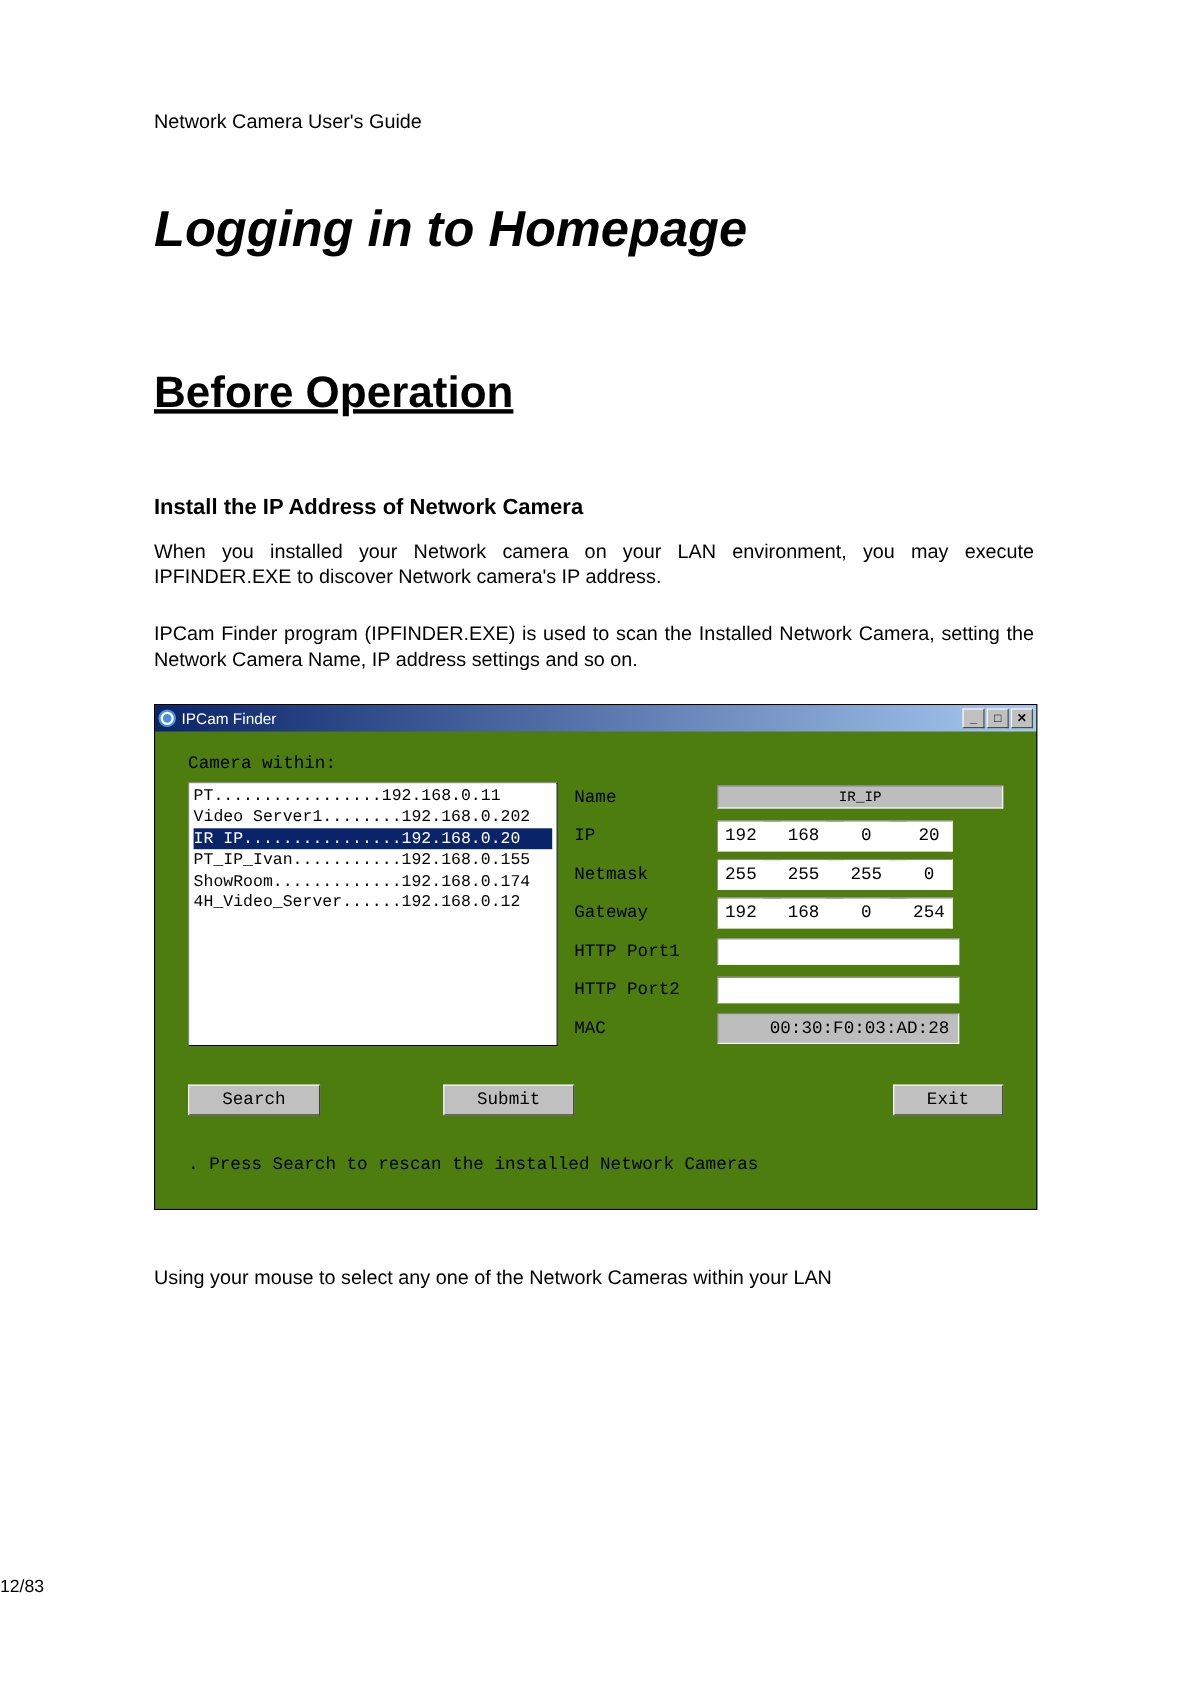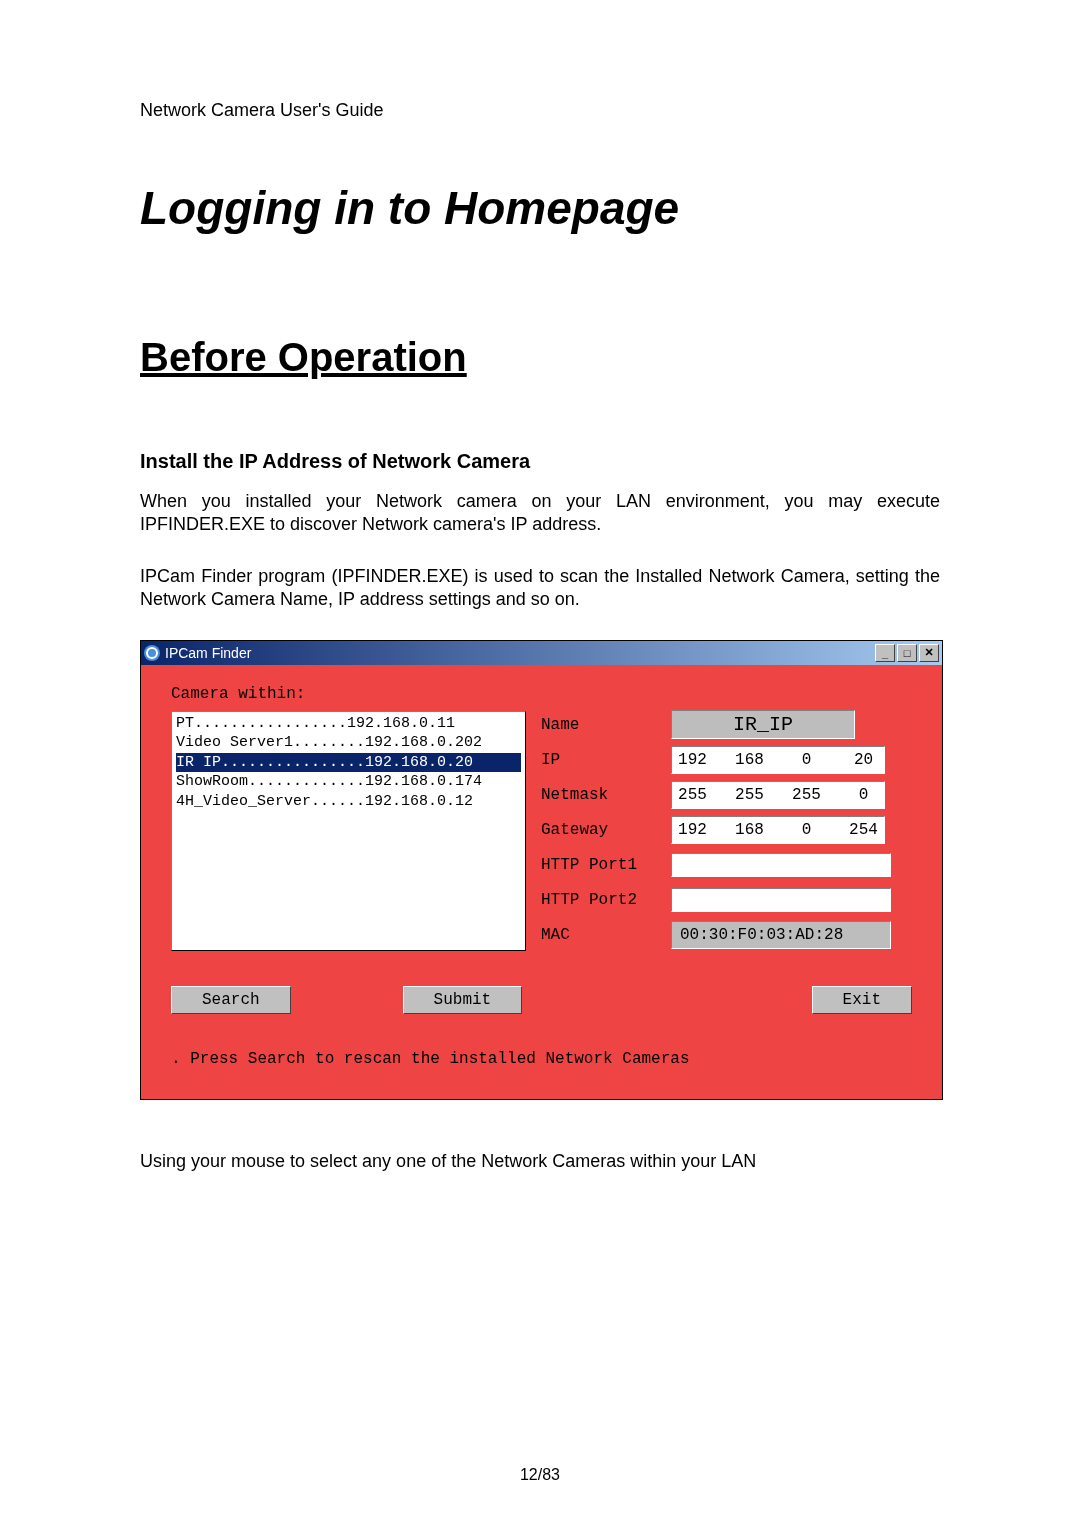--- a/index.html
+++ b/index.html
@@ -44,21 +44,21 @@
     .body-text {
       font-size: 18px;
       line-height: 1.3;
       margin-bottom: 28px;
       text-align: justify;
       color: #000;
     }
     .app-window {
       margin-bottom: 50px;
       border: 1px solid #000;
-      background: #ef4444;
+      background: #4d7c0f;
       width: 803px;
     }
     .title-bar {
       background: linear-gradient(to right, #0a246a, #a6caf0);
       height: 24px;
       display: flex;
       align-items: center;
       justify-content: space-between;
       padding: 0 3px;
     }
@@ -147,23 +147,23 @@
     .detail-label {
       width: 130px;
       font-size: 16px;
     }
     .name-value {
       border: 1px solid #808080;
       border-right-color: #fff;
       border-bottom-color: #fff;
       background: #bdbdbd;
       padding: 2px 12px;
-      width: 184px;
+      width: 260px;
       text-align: center;
-      font-size: 20px;
+      font-size: 13px;
     }
     .ip-boxes {
       display: flex;
       border: 1px solid #808080;
       border-right-color: #fff;
       border-bottom-color: #fff;
       background: #fff;
       width: 214px;
       gap: 16px;
     }
@@ -182,21 +182,21 @@
       width: 220px;
       height: 24px;
     }
     .mac-value {
       border: 1px solid #808080;
       border-right-color: #fff;
       border-bottom-color: #fff;
       background: #bdbdbd;
       padding: 4px 8px;
       width: 220px;
-      text-align: left;
+      text-align: right;
       font-size: 16px;
     }
     .button-row {
       margin-top: 30px;
       display: flex;
       gap: 112px;
       align-items: center;
     }
     .app-button {
       background: #c0c0c0;
@@ -207,24 +207,23 @@
       font-family: 'Courier New', monospace;
       font-size: 16px;
       cursor: pointer;
     }
     .hints {
       margin-top: 35px;
       font-size: 16px;
       line-height: 1.3;
     }
     .page-number {
-      text-align: center;
       font-size: 16px;
       position: absolute;
-      bottom: 44px;
+      bottom: 76px;
       left: 0;
       right: 0;
     }
   </style>
 </head>
 <body>
 
 <div class="header-text">Network Camera User's Guide</div>
 
 <h1 class="main-title">Logging in to Homepage</h1>
@@ -248,20 +247,21 @@
       <div class="win-btn">✕</div>
     </div>
   </div>
   <div class="window-body">
     <div class="camera-lists-label">Camera within:</div>
     <div class="content-row">
       <div class="camera-list">
         <div class="camera-item"><span>PT</span><span>.................</span><span>192.168.0.11</span></div>
         <div class="camera-item"><span>Video Server1</span><span>........</span><span>192.168.0.202</span></div>
         <div class="camera-item selected-item"><span>IR IP</span><span>................</span><span>192.168.0.20</span></div>
+        <div class="camera-item"><span>PT_IP_Ivan</span><span>...........</span><span>192.168.0.155</span></div>
         <div class="camera-item"><span>ShowRoom</span><span>.............</span><span>192.168.0.174</span></div>
         <div class="camera-item"><span>4H_Video_Server</span><span>......</span><span>192.168.0.12</span></div>
       </div>
       <div class="details-panel">
         <div class="detail-row">
           <div class="detail-label">Name</div>
           <div class="name-value">IR_IP</div>
         </div>
         <div class="detail-row">
           <div class="detail-label">IP</div>

